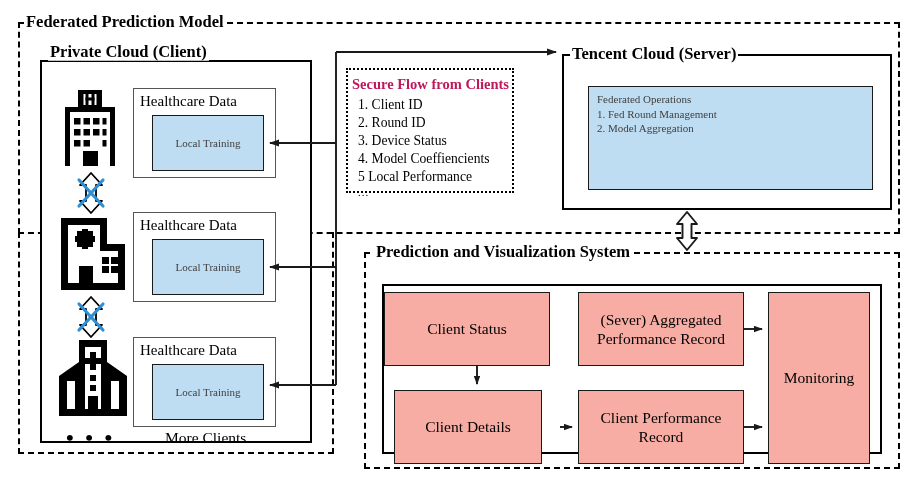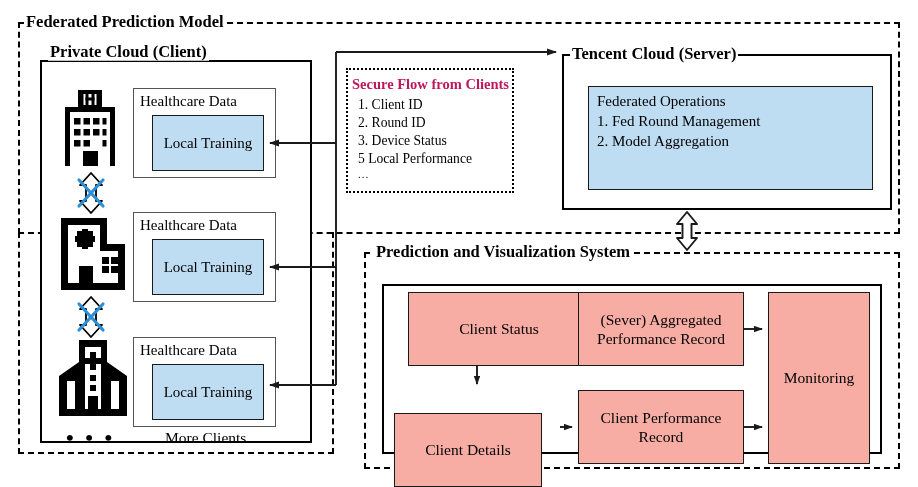--- a/index.html
+++ b/index.html
@@ -52,22 +52,22 @@
     line-height: 1;
   }
 
   
   .blue-box {
     background: #bfddf2;
     border: 1.8px solid #1a1a1a;
     display: flex;
     align-items: center;
     justify-content: center;
-    color: #000000;
-    font-size: 15px;
+    color: #404040;
+    font-size: 11px;
     text-align: center;
   }
   .blue-box.left-align {
     align-items: flex-start;
     justify-content: flex-start;
     text-align: left;
     padding: 5px 8px;
     line-height: 1.33;
   }
   .pink-box {
@@ -223,45 +223,46 @@
 
   <div class="abs dots" style="left:66px; top:427px;">• • •</div>
   <div class="abs panel-label" style="left:165px; top:430px; font-size:15.5px;">More Clients</div>
 
   <div class="abs dotted-group" style="left:346px; top:68px; width:168px; height:125px;"></div>
   <div class="abs flow-title" style="left:352px; top:76px;">Secure Flow from Clients</div>
   <div class="abs" style="left:352px; top:96px; width:158px;">
     <div class="flow-item">1. Client ID</div>
     <div class="flow-item">2. Round ID</div>
     <div class="flow-item">3. Device Status</div>
+    <div class="flow-item">4. Model Coeffiencients</div>
     <div class="flow-item">5 Local Performance</div>
     <div class="flow-ellipsis">...</div>
   </div>
 
   <div class="abs solid-group" style="left:562px; top:54px; width:330px; height:156px;"></div>
   <div class="abs group-title" style="left:570px; top:54px; transform:translateY(-50%);">Tencent Cloud (Server)</div>
 
   <div class="abs blue-box left-align" style="left:588px; top:86px; width:285px; height:104px;">
     <div style="width:100%;">
       <div class="fed-ops-line">Federated Operations</div>
       <div class="fed-ops-line">1. Fed Round Management</div>
       <div class="fed-ops-line">2. Model Aggregation</div>
     </div>
   </div>
 
   <div class="abs dashed-group" style="left:364px; top:252px; width:536px; height:217px;"></div>
   <div class="abs group-title" style="left:374px; top:252px; transform:translateY(-50%);">Prediction and Visualization System</div>
 
   <div class="abs solid-group" style="left:382px; top:284px; width:500px; height:170px;"></div>
 
-  <div class="abs pink-box" style="left:408px; top:292px; width:182px; height:74px;">Client Status</div>
+  <div class="abs pink-box" style="left:384px; top:292px; width:166px; height:74px;">Client Status</div>
 
   <div class="abs pink-box" style="left:578px; top:292px; width:166px; height:74px;">(Sever) Aggregated Performance Record</div>
 
-  <div class="abs pink-box" style="left:394px; top:390px; width:148px; height:74px;margin-top:23px;">Client Details</div>
+  <div class="abs pink-box" style="left:394px; top:390px; width:148px; height:74px;">Client Details</div>
 
   <div class="abs pink-box" style="left:578px; top:390px; width:166px; height:74px;">Client Performance Record</div>
 
   <div class="abs pink-box" style="left:768px; top:292px; width:102px; height:172px;">Monitoring</div>
 
   <svg class="overlay" viewBox="0 0 918 487">
     <defs>
       <marker id="arrow" markerWidth="9" markerHeight="9" refX="8" refY="3.2" orient="auto" markerUnits="userSpaceOnUse">
         <path d="M0,0 L9,3.2 L0,6.4 z" fill="#1a1a1a"></path>
       </marker>

